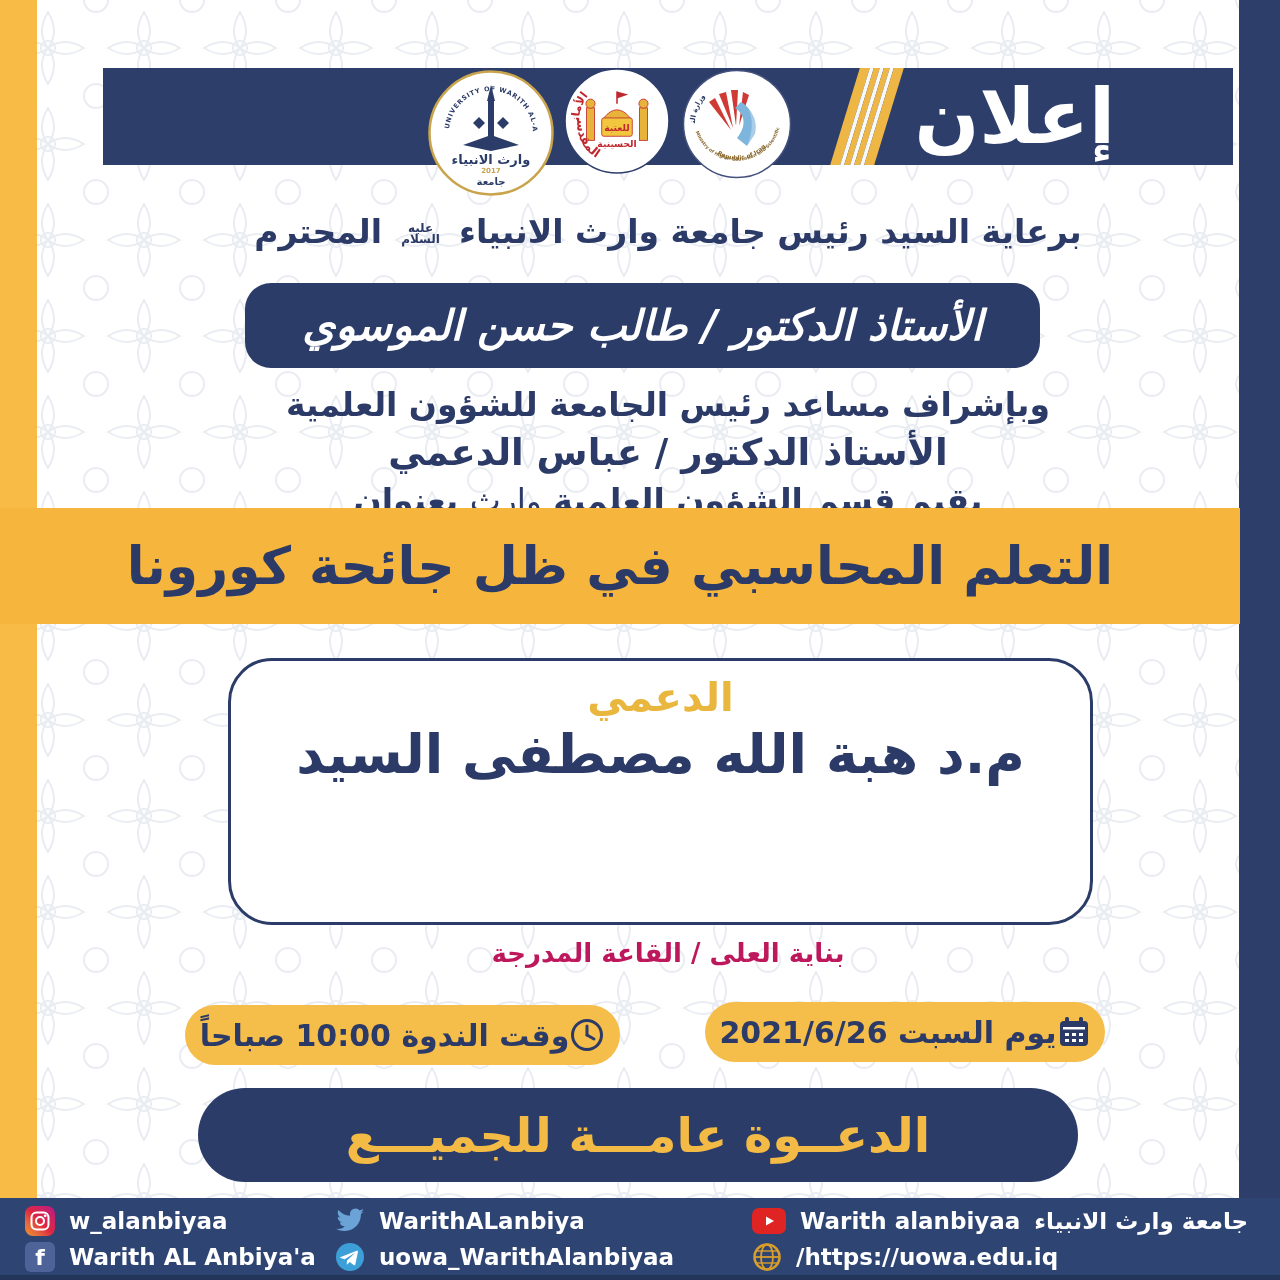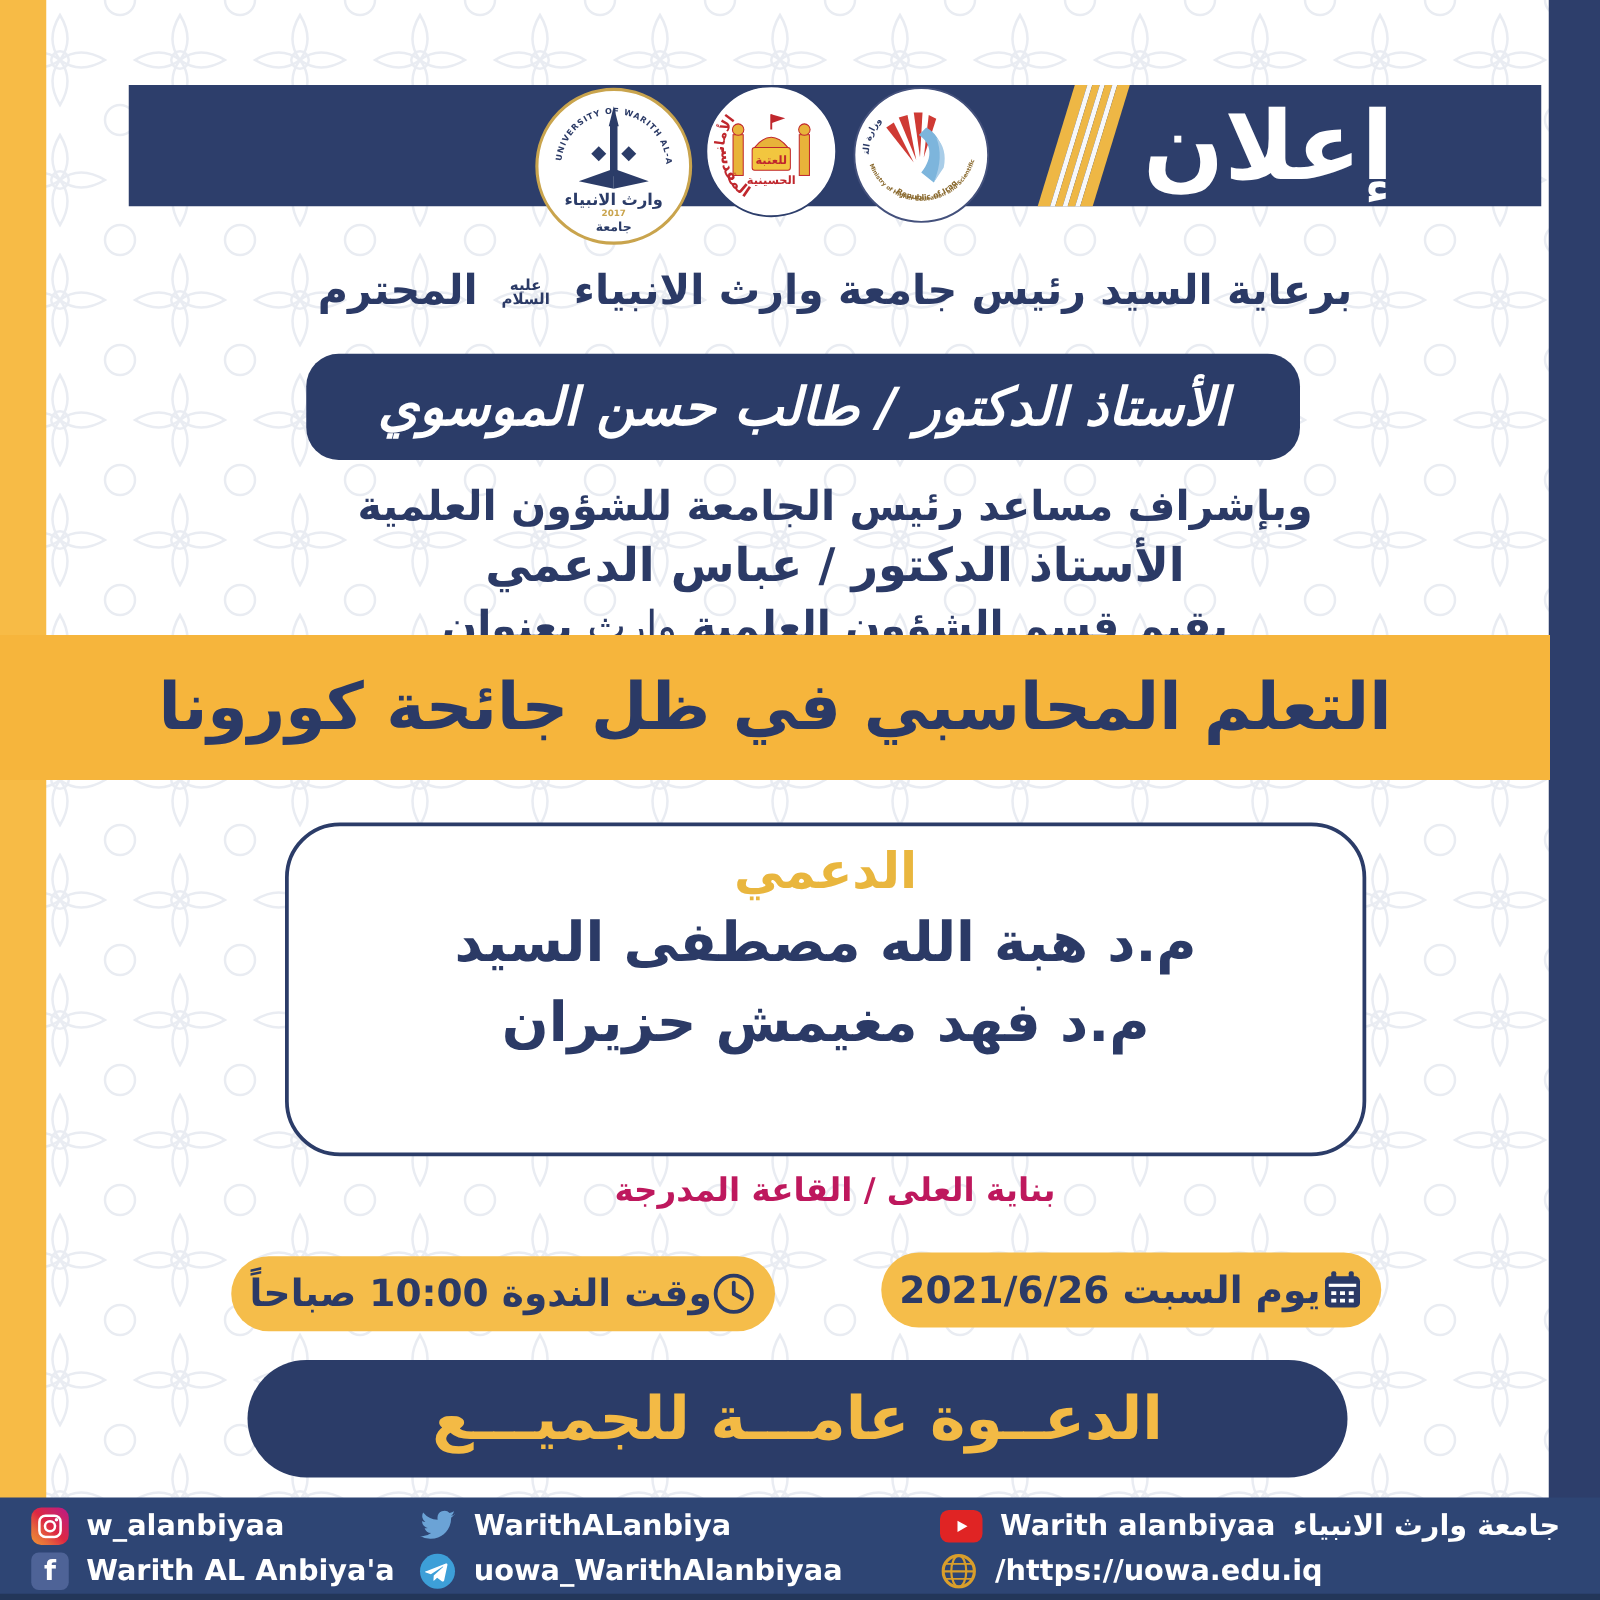--- a/index.html
+++ b/index.html
@@ -37,21 +37,21 @@
   
   .title-band{position:absolute;left:0;top:508px;width:1240px;height:116px;background:#f6b53c;z-index:2;
              display:flex;align-items:center;justify-content:center;
              color:#2b3a66;font-size:52px;font-weight:bold;direction:rtl;}
   
   .speakers-box{position:absolute;left:228px;top:658px;width:865px;height:267px;background:#fff;
              border:3px solid #2b3c68;border-radius:44px;z-index:2;
              display:flex;flex-direction:column;align-items:center;justify-content:flex-start;
              padding-top:10px;box-sizing:border-box;direction:rtl;}
   .speakers-heading{color:#e9b63e;font-size:40px;font-weight:bold;line-height:52px;}
-  .speaker{color:#2b3a66;font-size:44px;font-weight:bold;line-height:64px;}
+  .speaker{color:#2b3a66;font-size:54px;font-weight:bold;line-height:64px;}
   
   .venue{position:absolute;left:103px;top:938px;width:1130px;text-align:center;z-index:2;
              color:#be185d;font-size:26px;font-weight:bold;direction:rtl;}
   
   .pill{position:absolute;height:60px;background:#f5bd4a;border-radius:30px;z-index:2;
              display:flex;align-items:center;justify-content:center;gap:0;direction:rtl;
              color:#2b3a66;font-size:30px;font-weight:bold;}
   .date-pill{left:705px;top:1002px;width:400px;}
   .time-pill{left:185px;top:1005px;width:435px;}
   .pill svg{flex:0 0 auto;}
@@ -217,21 +217,20 @@
     </div>
   </div>
 
   <div class="title-band">
     <span>التعلم المحاسبي في ظل جائحة كورونا</span>
   </div>
 
   <div class="speakers-box">
     <div class="speakers-heading">الدعمي</div>
     <div class="speaker">م.د هبة الله مصطفى السيد</div>
-    <div class="speaker">م.د فهد مغيمش حزيران</div>
   </div>
 
   <div class="venue">بناية العلى / القاعة المدرجة</div>
 
   <div class="pill date-pill">
     <svg width="34" height="34" viewBox="0 0 34 34">
       <rect x="3" y="6" width="28" height="25" rx="4" fill="#2b3a66"></rect>
       <rect x="8" y="2" width="4" height="8" rx="1.5" fill="#2b3a66"></rect>
       <rect x="22" y="2" width="4" height="8" rx="1.5" fill="#2b3a66"></rect>
       <rect x="6" y="12" width="22" height="2.5" fill="#fff"></rect>

